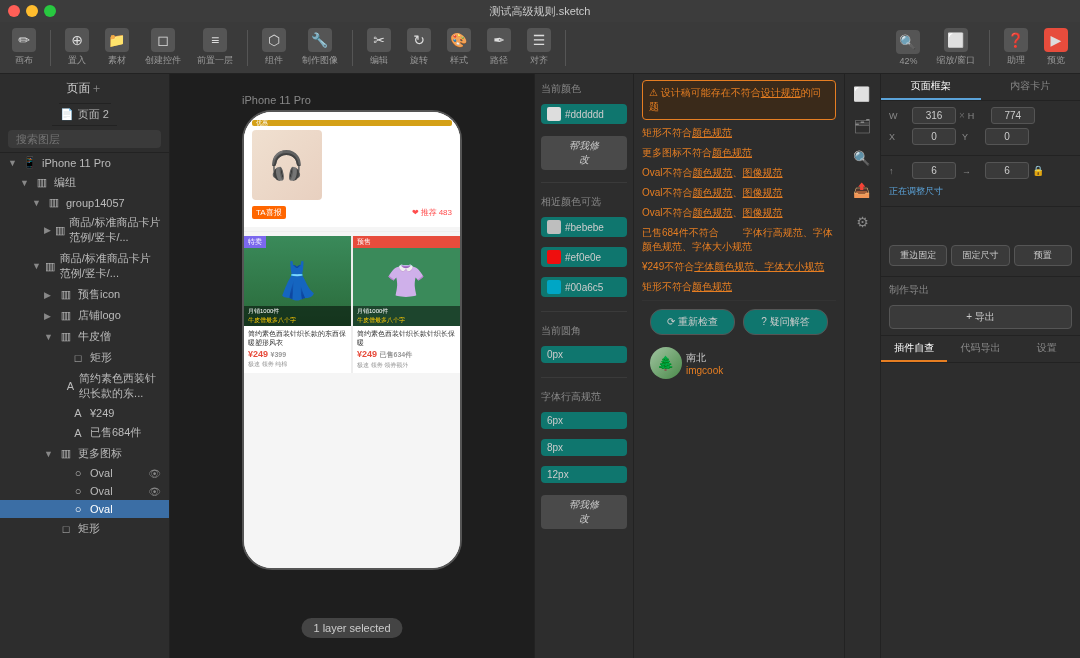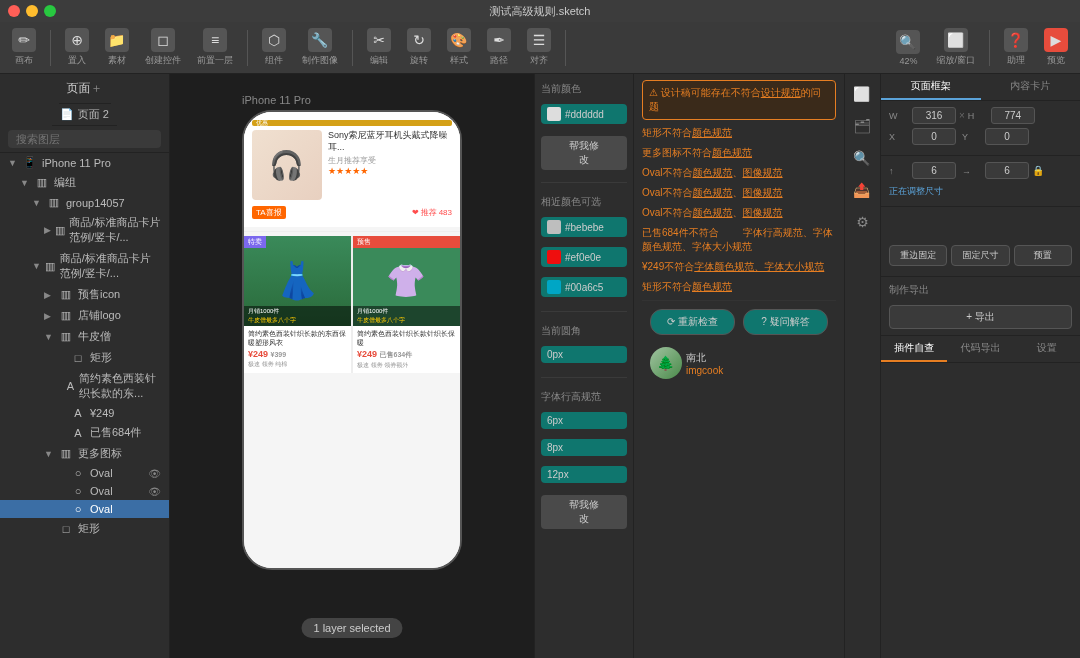--- a/index.html
+++ b/index.html
@@ -275,20 +275,21 @@
     .help-btn {
       background: #4a4a4a;
       border: none;
       border-radius: 4px;
       color: #ccc;
       font-size: 10px;
       padding: 3px 24px;
       cursor: pointer;
       width: 100%;
       margin-top: 2px;
+      font-style: italic;
     }
     .section-divider { height: 1px; background: #3a3a3a; margin: 4px 0; }
 
     
     .violations-panel {
       width: 210px;
       background: #2d2d2d;
       overflow-y: auto;
       padding: 6px 8px;
     }
@@ -677,25 +678,20 @@
 
           <div class="product-hero">
 
             <div style="background:#d4a017;height:6px;width:100%;margin-bottom:4px;border-radius:2px;font-size:7px;color:#fff;display:flex;align-items:center;padding:0 4px;">
               <span style="font-size:6px;">优惠</span>
             </div>
 
             <div class="product-hero-top">
               <div class="product-hero-img">
                 <span style="font-size:28px;">🎧</span>
-              </div>
-              <div class="product-hero-info">
-                <div class="product-title">Sony索尼蓝牙耳机头戴式降噪耳...</div>
-                <div class="product-meta">生月推荐享受</div>
-                <div class="product-stars">★★★★★</div>
               </div>
             </div>
 
             <div class="product-bottom">
               <div style="display:flex;align-items:center;gap:3px;">
                 <span class="ta-badge">TA喜报</span>
               </div>
               <div class="like-btn">
                 <span>❤</span>
                 <span>推荐</span>

